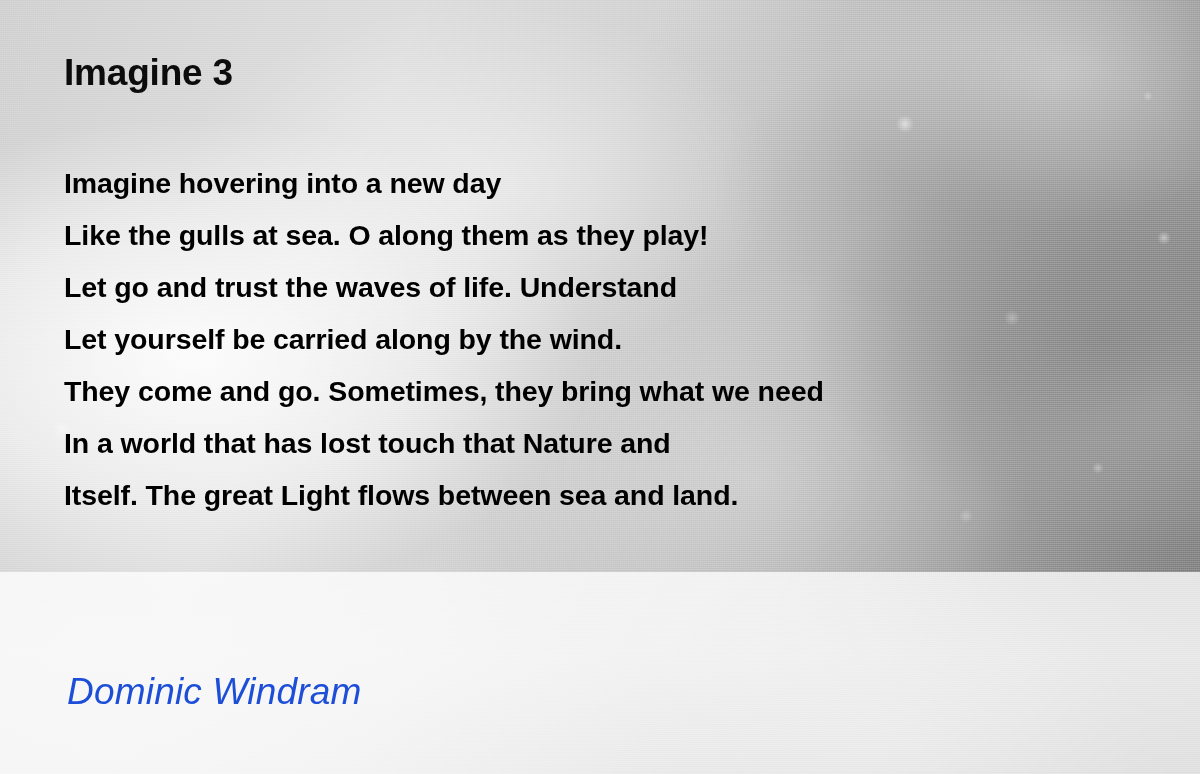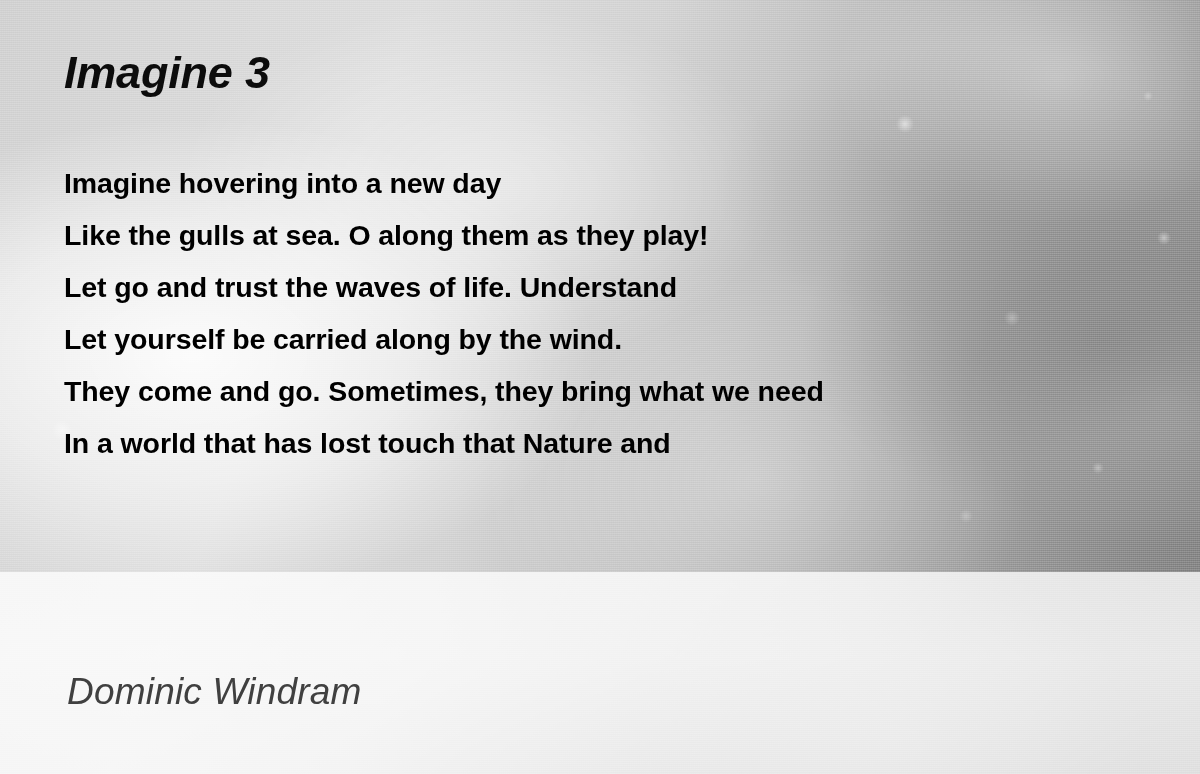--- a/index.html
+++ b/index.html
@@ -101,27 +101,26 @@
   .content {
     position: absolute;
     inset: 0;
   }
 
   .poem-title {
     position: absolute;
     left: 64px;
     top: 50px;
     margin: 0;
-    font-size: 45px;
+    font-size: 37px;
     font-weight: bold;
     line-height: 46px;
     color: #0c0c0c;
     letter-spacing: -0.2px;
     white-space: nowrap;
-    font-style: italic;
   }
 
   .poem-body {
     position: absolute;
     left: 64px;
     top: 157px;
     width: 1000px;
   }
 
   .poem-line {
@@ -137,21 +136,21 @@
 
   .poem-author {
     position: absolute;
     left: 67px;
     top: 668px;
     margin: 0;
     font-size: 37px;
     font-style: italic;
     font-weight: normal;
     line-height: 48px;
-    color: #404040;
+    color: #1d4ed8;
     letter-spacing: 0.2px;
     white-space: nowrap;
   }
 </style>
 </head>
 <body>
 
 <div class="poem-card">
 
   <div class="bg-layer bg-base"></div>
@@ -166,18 +165,19 @@
 
     <h1 class="poem-title">Imagine 3</h1>
 
     <div class="poem-body">
       <span class="poem-line">Imagine hovering into a new day</span>
       <span class="poem-line">Like the gulls at sea. O along them as they play!</span>
       <span class="poem-line">Let go and trust the waves of life. Understand</span>
       <span class="poem-line">Let yourself be carried along by the wind.</span>
       <span class="poem-line">They come and go. Sometimes, they bring what we need</span>
       <span class="poem-line">In a world that has lost touch that Nature and</span>
+      <span class="poem-line">Itself. The great Light flows between sea and land.</span>
     </div>
 
     <p class="poem-author">Dominic Windram</p>
 
   </div>
 </div>
 
 </body></html>

